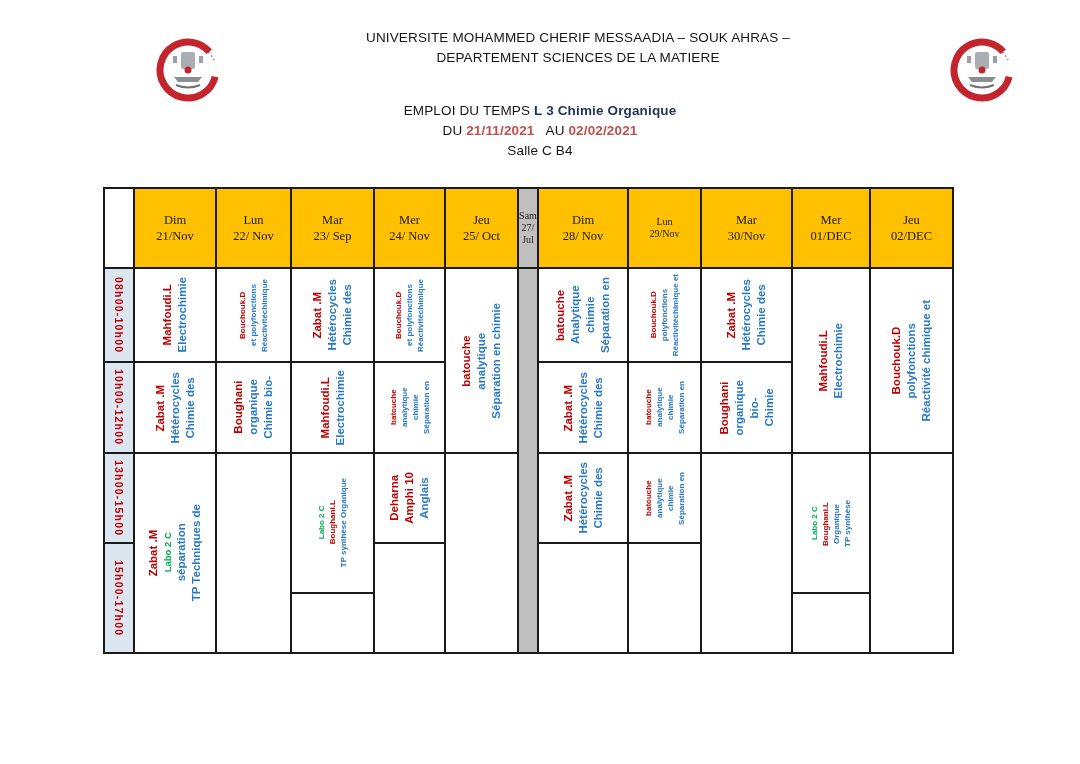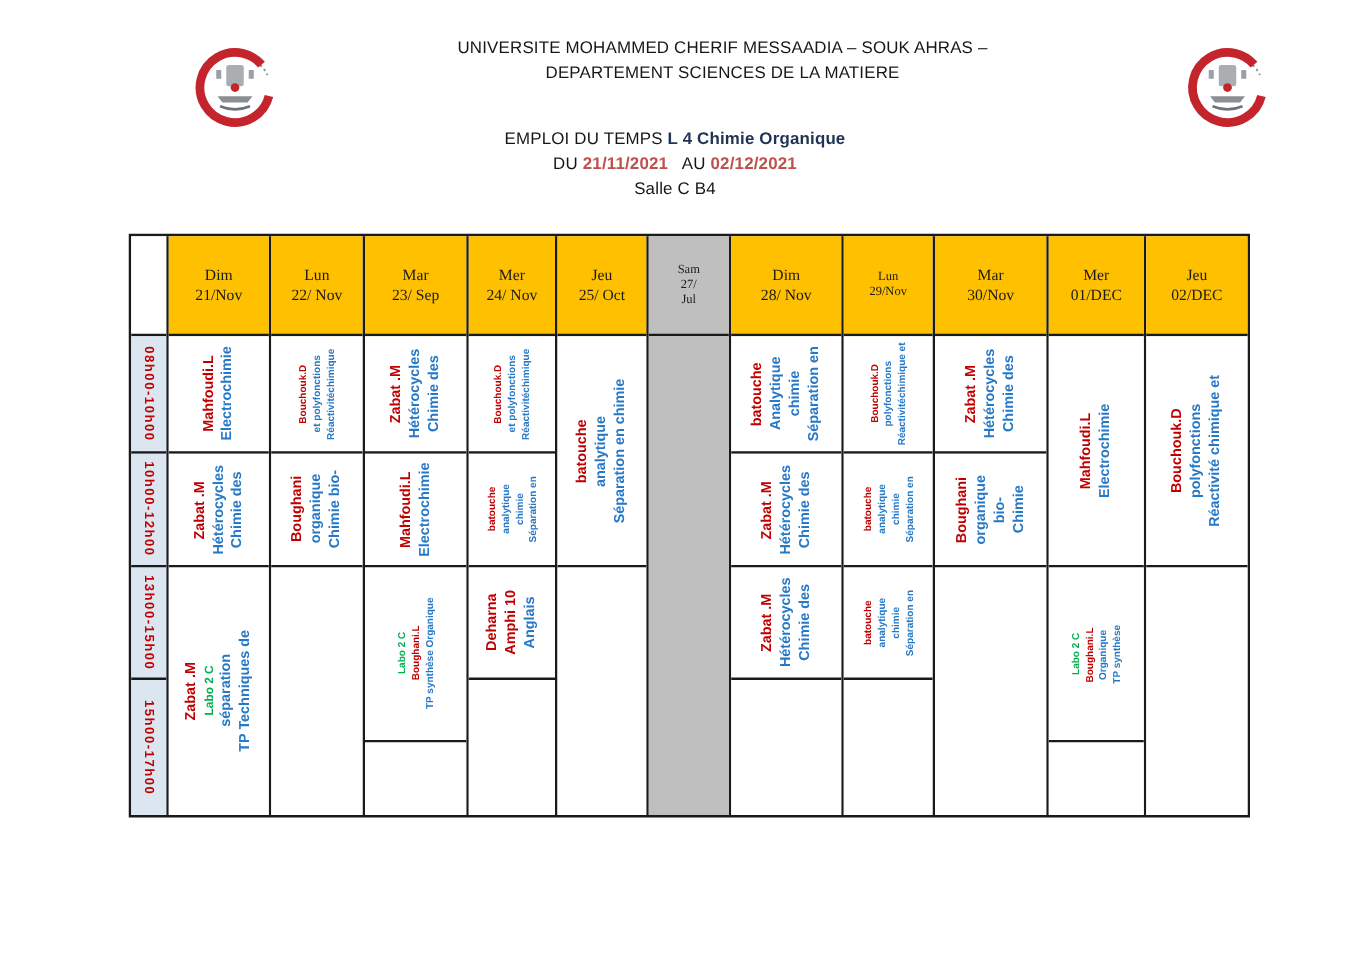--- a/index.html
+++ b/index.html
@@ -83,22 +83,22 @@
       <path d="M28 58 q12 5 24 0" stroke="#6d7277" stroke-width="2" fill="none"></path>
     </svg>
   </div>
 
   <div class="titles1">
     <div class="tl">UNIVERSITE MOHAMMED CHERIF MESSAADIA – SOUK AHRAS –</div>
     <div class="tl">DEPARTEMENT SCIENCES DE  LA MATIERE</div>
   </div>
 
   <div class="titles2">
-    <div class="tl"><span>EMPLOI DU TEMPS </span><span class="emb">L 4 Chimie Organique</span></div>
-    <div class="tl dates"><span>DU </span><span class="red">21/11/2021</span><span>   AU </span><span class="red">02/12/2021</span></div>
+    <div class="tl"><span>EMPLOI DU TEMPS </span><span class="emb">L 3 Chimie Organique</span></div>
+    <div class="tl dates"><span>DU </span><span class="red">21/11/2021</span><span>   AU </span><span class="red">02/02/2021</span></div>
     <div class="tl salle">Salle C B4</div>
   </div>
 
   <div class="grid">
       <div class="col" style="width: 30px;">
         <div class="hcell blank"></div>
         <div class="cell timebg" style="height: 94px;">
           <div class="vtime">
             <div>08h00-10h00</div>
           </div>
@@ -230,21 +230,21 @@
         </div>
         <div class="cell" style="height: 185px;">
           <div class="vt">
             <div class="t-blue-lg">Séparation en chimie</div>
             <div class="t-blue-lg">analytique</div>
             <div class="t-red-lg">batouche</div>
           </div>
         </div>
         <div class="cell last" style="height: 198px;"></div>
       </div>
-      <div class="col" style="width: 66px;">
+      <div class="col" style="width: 20px;">
         <div class="hcell gray small">
           <div>Sam</div>
           <div>27/</div>
           <div>Jul</div>
         </div>
         <div class="cell gray last" style="height: 383px;"></div>
       </div>
       <div class="col" style="width: 90px;">
         <div class="hcell">
           <div>Dim</div>

